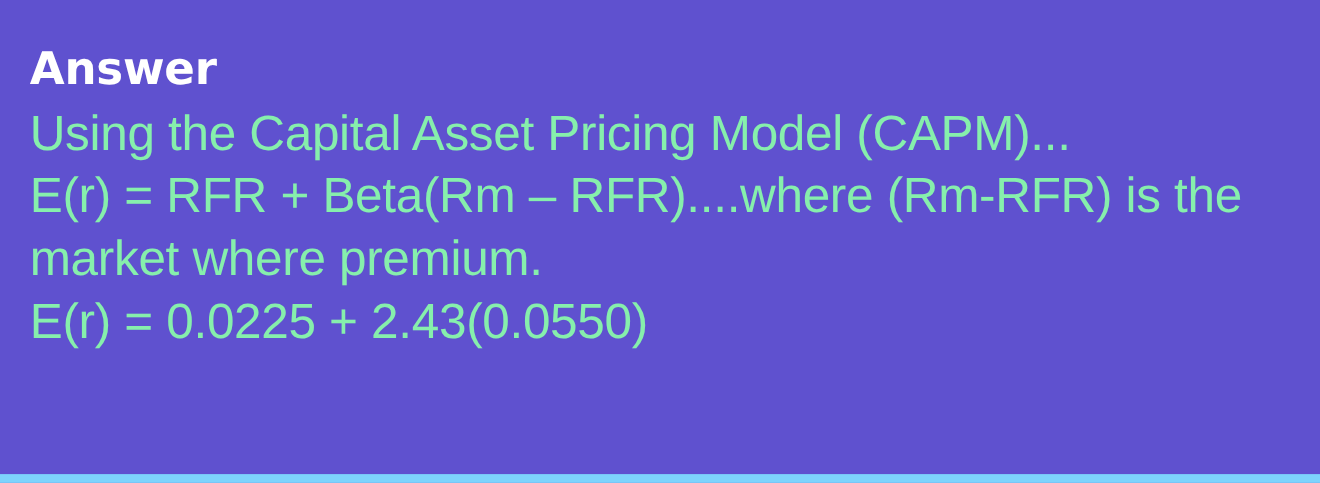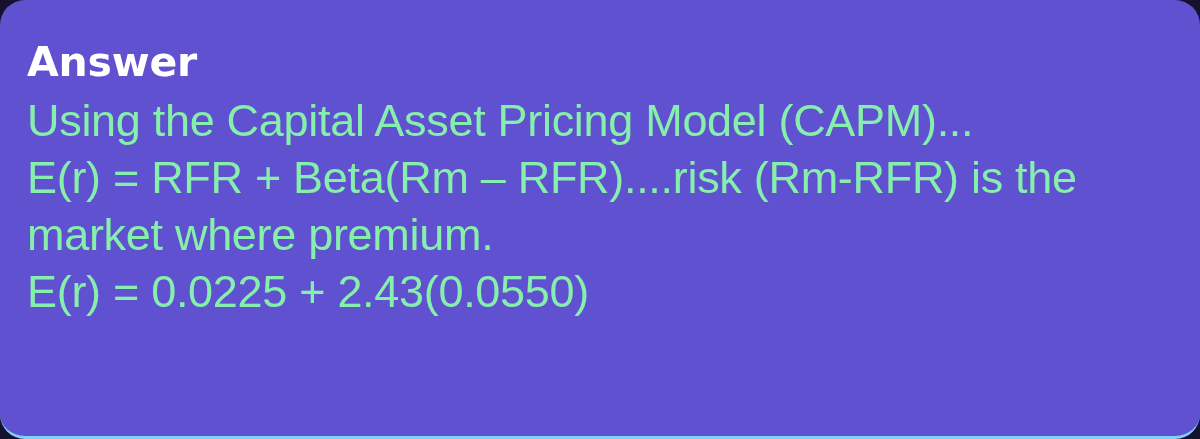--- a/index.html
+++ b/index.html
@@ -12,24 +12,23 @@
     overflow: hidden;
     background: #16112e;
     font-family: "Liberation Sans", sans-serif;
   }
   .answer-card {
     position: relative;
     box-sizing: border-box;
     width: 1200px;
     height: 439px;
     background: #5f51cf;
-    border-bottom: 3px solid #7dd3fc;
+    border-bottom: 8px solid #7dd3fc;
     padding: 38px 30px 0 27px;
     overflow: hidden;
-    border-radius: 25px;
   }
   .answer-heading {
     font-family: "DejaVu Sans", "Liberation Sans", sans-serif;
     font-size: 41px;
     font-weight: bold;
     line-height: 1.18;
     color: #ffffff;
     letter-spacing: -0.2px;
     margin: 0 0 6px 0;
     white-space: nowrap;
@@ -51,18 +50,18 @@
 </style>
 </head>
 <body>
 
 <div class="answer-card">
 
   <h1 class="answer-heading">Answer</h1>
 
   <div class="answer-body">
     <div class="answer-line">Using the Capital Asset Pricing Model (CAPM)...</div>
-    <div class="answer-line">E(r) = RFR + Beta(Rm – RFR)....risk (Rm-RFR) is the</div>
+    <div class="answer-line">E(r) = RFR + Beta(Rm – RFR)....where (Rm-RFR) is the</div>
     <div class="answer-line">market where premium.</div>
     <div class="answer-line">E(r) = 0.0225 + 2.43(0.0550)</div>
   </div>
 
 </div>
 
 </body></html>

